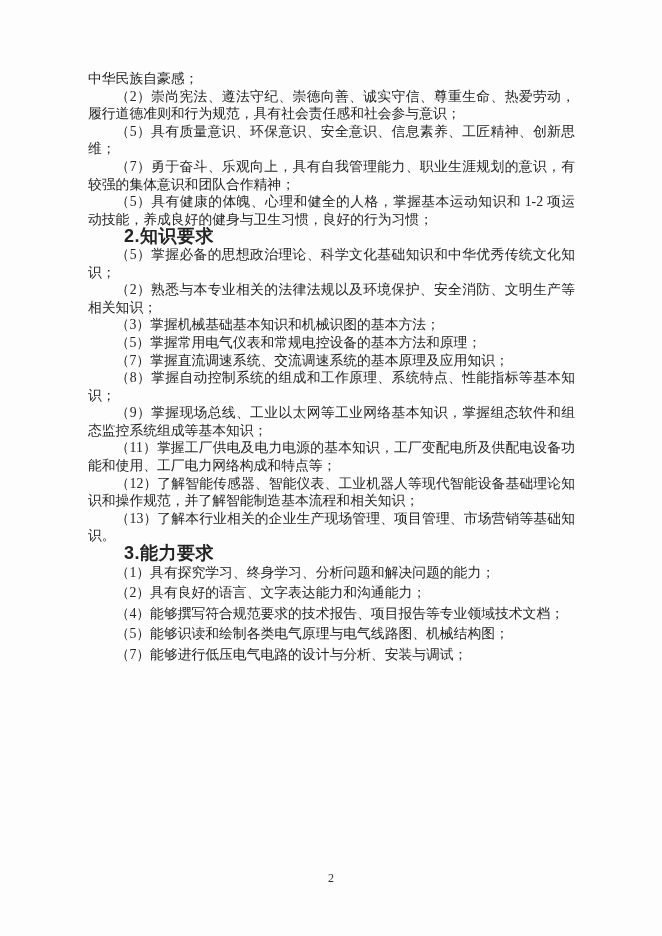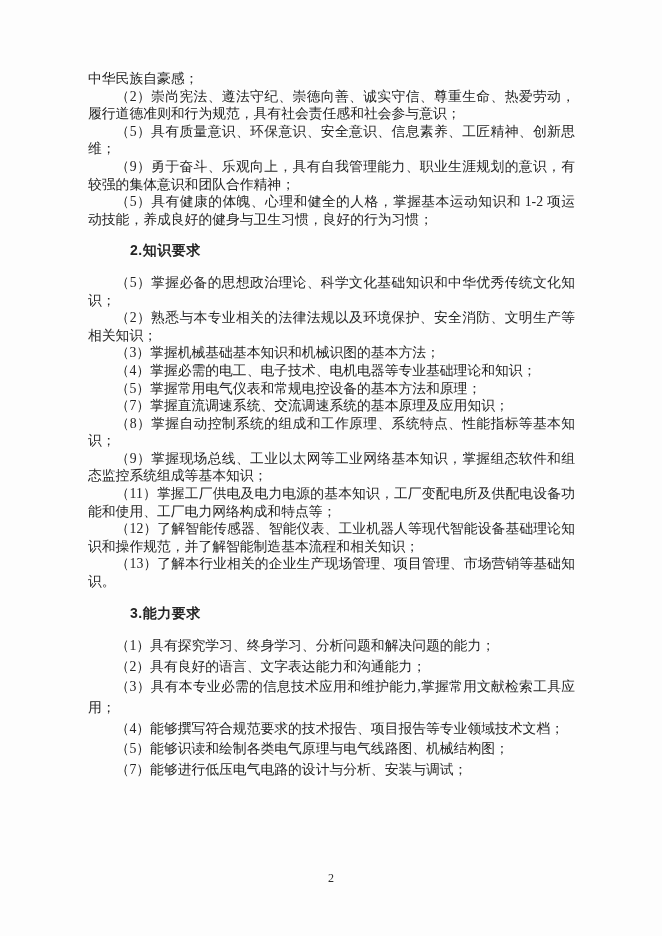--- a/index.html
+++ b/index.html
@@ -27,22 +27,22 @@
     font-size: 13.8px;
     text-align: justify;
     text-justify: inter-character;
     text-indent: 2em;
     word-break: break-all;
   }
   .sec-a { line-height: 17.6px; }
   .sec-b { line-height: 20.6px; }
   .no-indent { text-indent: 0; }
   .heading {
-    margin: 14px;
-    font-size: 14px;
+    margin: 0;
+    font-size: 18px;
     font-weight: bold;
     text-indent: 2em;
     font-family: "Liberation Sans", "DejaVu Sans", sans-serif;
     letter-spacing: 0.5px;
   }
   .page-number {
     position: absolute;
     left: 0;
     right: 0;
     top: 871px;
@@ -53,40 +53,38 @@
 </style>
 </head>
 <body>
 
 <div class="page">
   <div class="content">
 
     <p class="para sec-a no-indent">中华民族自豪感；</p>
     <p class="para sec-a">（2）崇尚宪法、遵法守纪、崇德向善、诚实守信、尊重生命、热爱劳动，履行道德准则和行为规范，具有社会责任感和社会参与意识；</p>
     <p class="para sec-a">（5）具有质量意识、环保意识、安全意识、信息素养、工匠精神、创新思维；</p>
-    <p class="para sec-a">（9）勇于奋斗、乐观向上，具有自我管理能力、职业生涯规划的意识，有较强的集体意识和团队合作精神；</p>
+    <p class="para sec-a">（7）勇于奋斗、乐观向上，具有自我管理能力、职业生涯规划的意识，有较强的集体意识和团队合作精神；</p>
     <p class="para sec-a">（5）具有健康的体魄、心理和健全的人格，掌握基本运动知识和 1-2 项运动技能，养成良好的健身与卫生习惯，良好的行为习惯；</p>
 
     <h3 class="heading sec-a">2.知识要求</h3>
     <p class="para sec-a">（5）掌握必备的思想政治理论、科学文化基础知识和中华优秀传统文化知识；</p>
     <p class="para sec-a">（2）熟悉与本专业相关的法律法规以及环境保护、安全消防、文明生产等相关知识；</p>
     <p class="para sec-a">（3）掌握机械基础基本知识和机械识图的基本方法；</p>
-    <p class="para sec-a">（4）掌握必需的电工、电子技术、电机电器等专业基础理论和知识；</p>
     <p class="para sec-a">（5）掌握常用电气仪表和常规电控设备的基本方法和原理；</p>
     <p class="para sec-a">（7）掌握直流调速系统、交流调速系统的基本原理及应用知识；</p>
     <p class="para sec-a">（8）掌握自动控制系统的组成和工作原理、系统特点、性能指标等基本知识；</p>
     <p class="para sec-a">（9）掌握现场总线、工业以太网等工业网络基本知识，掌握组态软件和组态监控系统组成等基本知识；</p>
     <p class="para sec-a">（11）掌握工厂供电及电力电源的基本知识，工厂变配电所及供配电设备功能和使用、工厂电力网络构成和特点等；</p>
     <p class="para sec-a">（12）了解智能传感器、智能仪表、工业机器人等现代智能设备基础理论知识和操作规范，并了解智能制造基本流程和相关知识；</p>
     <p class="para sec-a">（13）了解本行业相关的企业生产现场管理、项目管理、市场营销等基础知识。</p>
 
     <h3 class="heading sec-a">3.能力要求</h3>
     <p class="para sec-b">（1）具有探究学习、终身学习、分析问题和解决问题的能力；</p>
     <p class="para sec-b">（2）具有良好的语言、文字表达能力和沟通能力；</p>
-    <p class="para sec-b">（3）具有本专业必需的信息技术应用和维护能力,掌握常用文献检索工具应用；</p>
     <p class="para sec-b">（4）能够撰写符合规范要求的技术报告、项目报告等专业领域技术文档；</p>
     <p class="para sec-b">（5）能够识读和绘制各类电气原理与电气线路图、机械结构图；</p>
     <p class="para sec-b">（7）能够进行低压电气电路的设计与分析、安装与调试；</p>
 
   </div>
 
   <div class="page-number">2</div>
 </div>
 
 </body></html>

